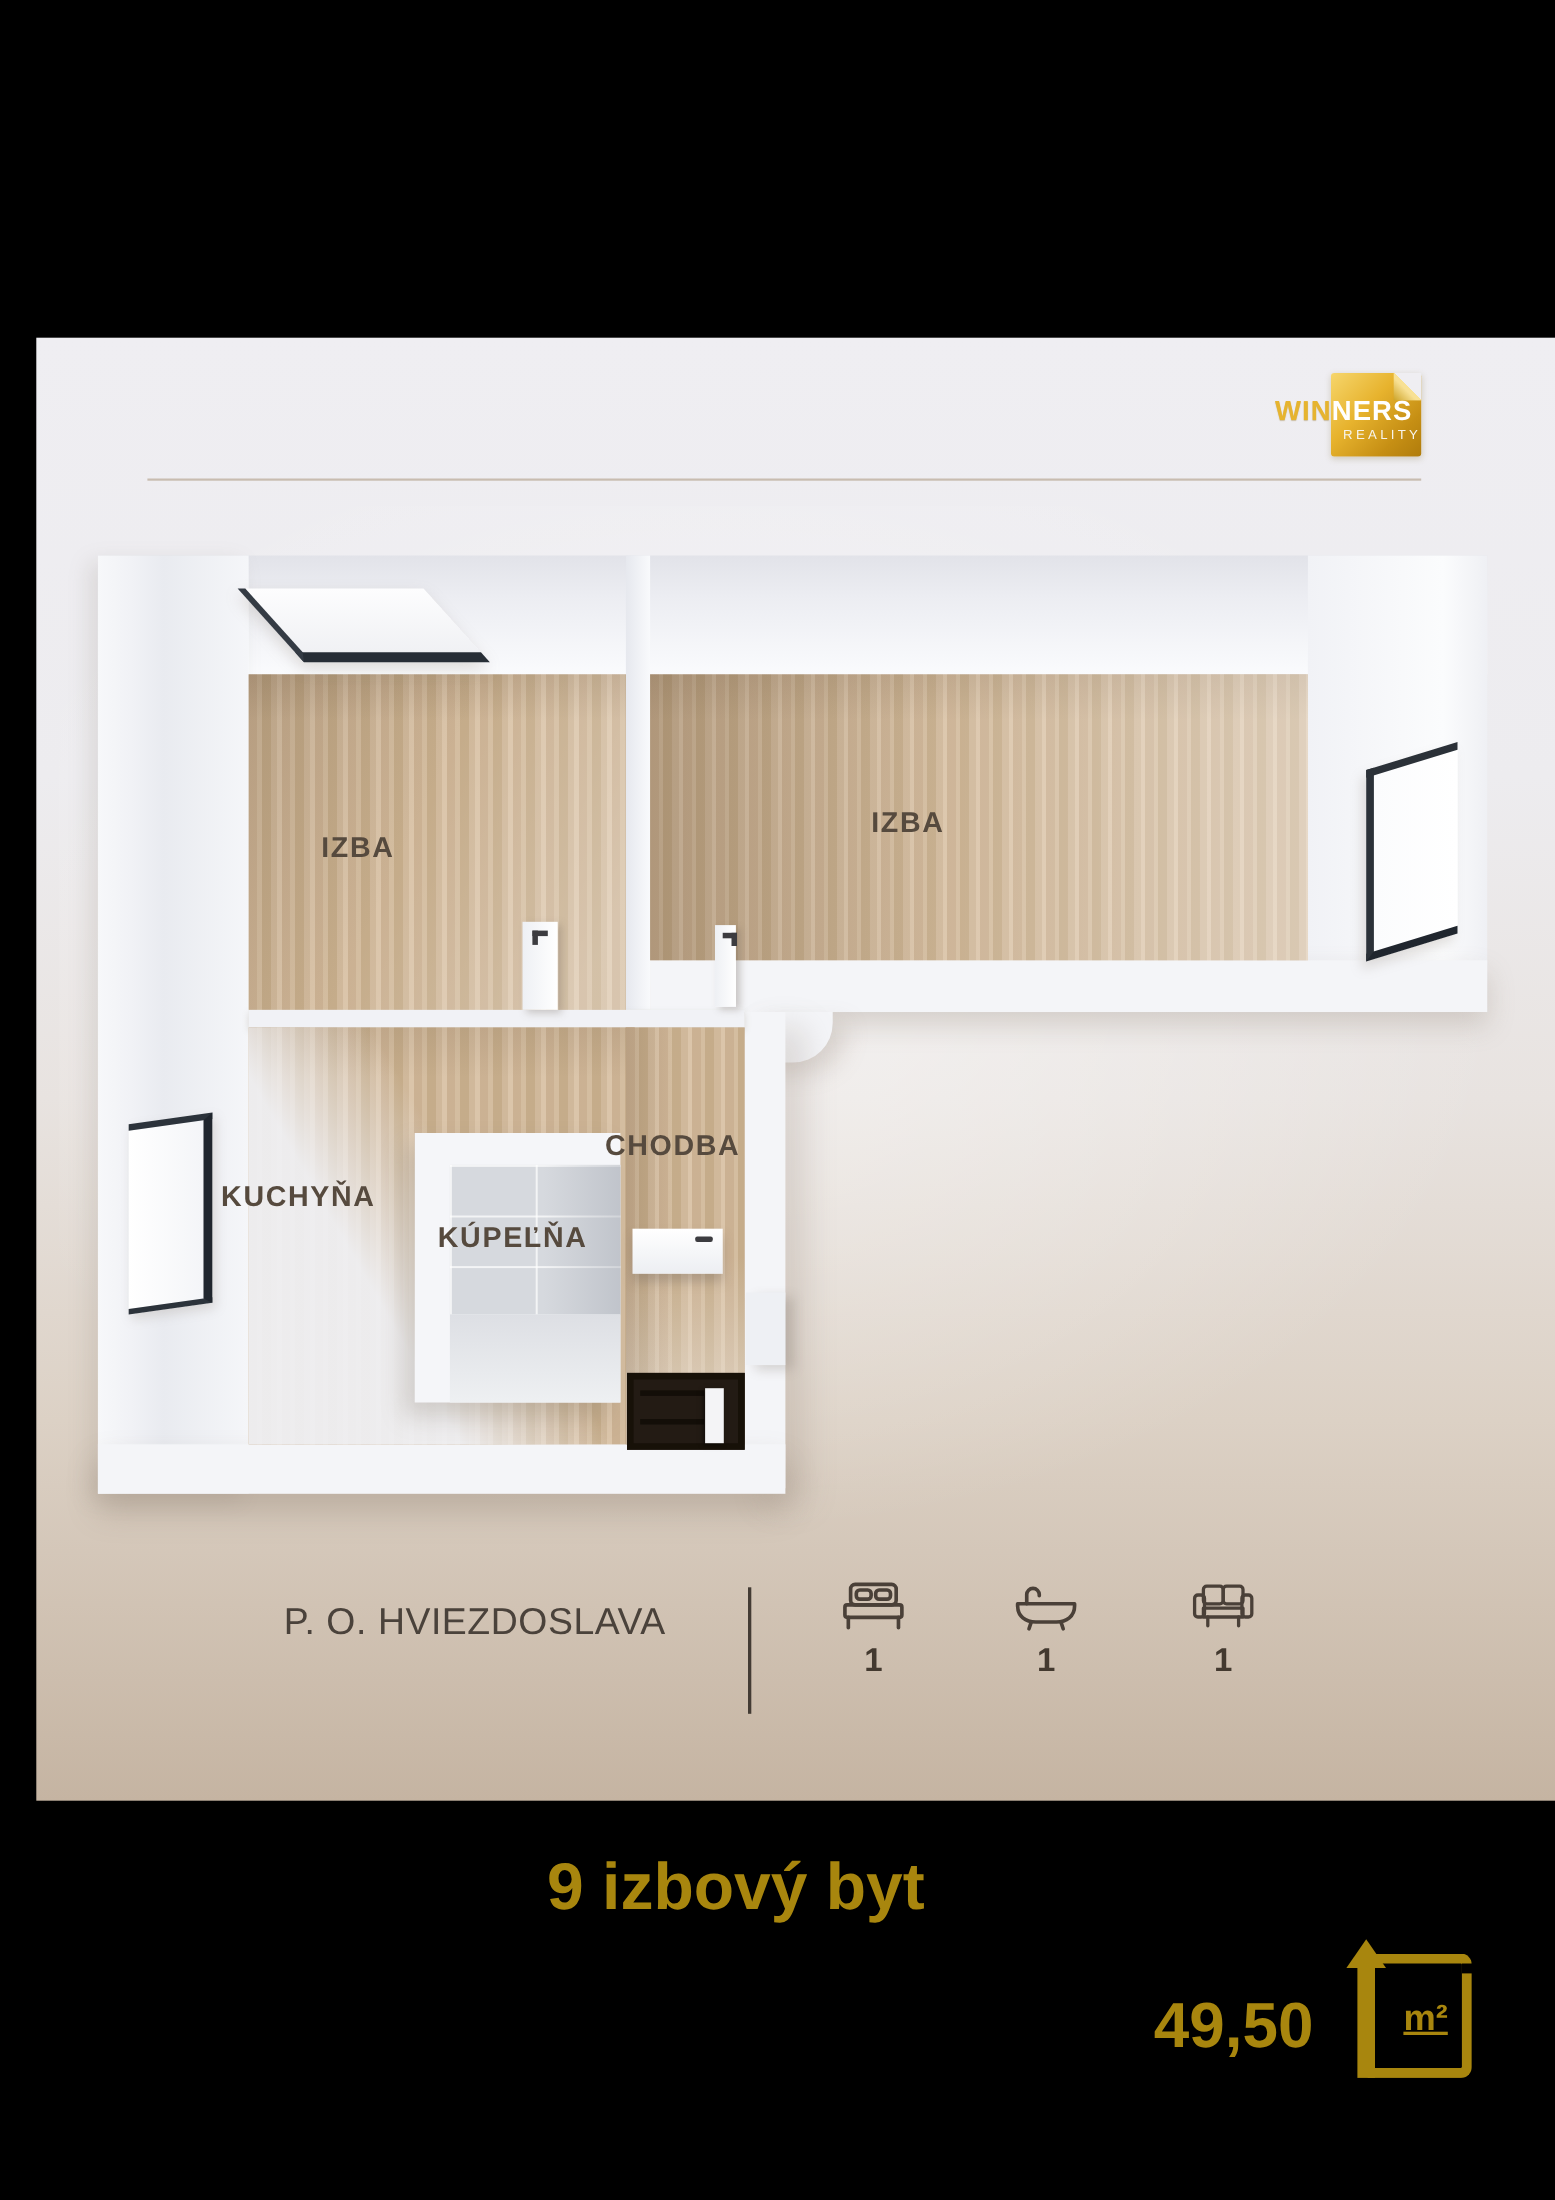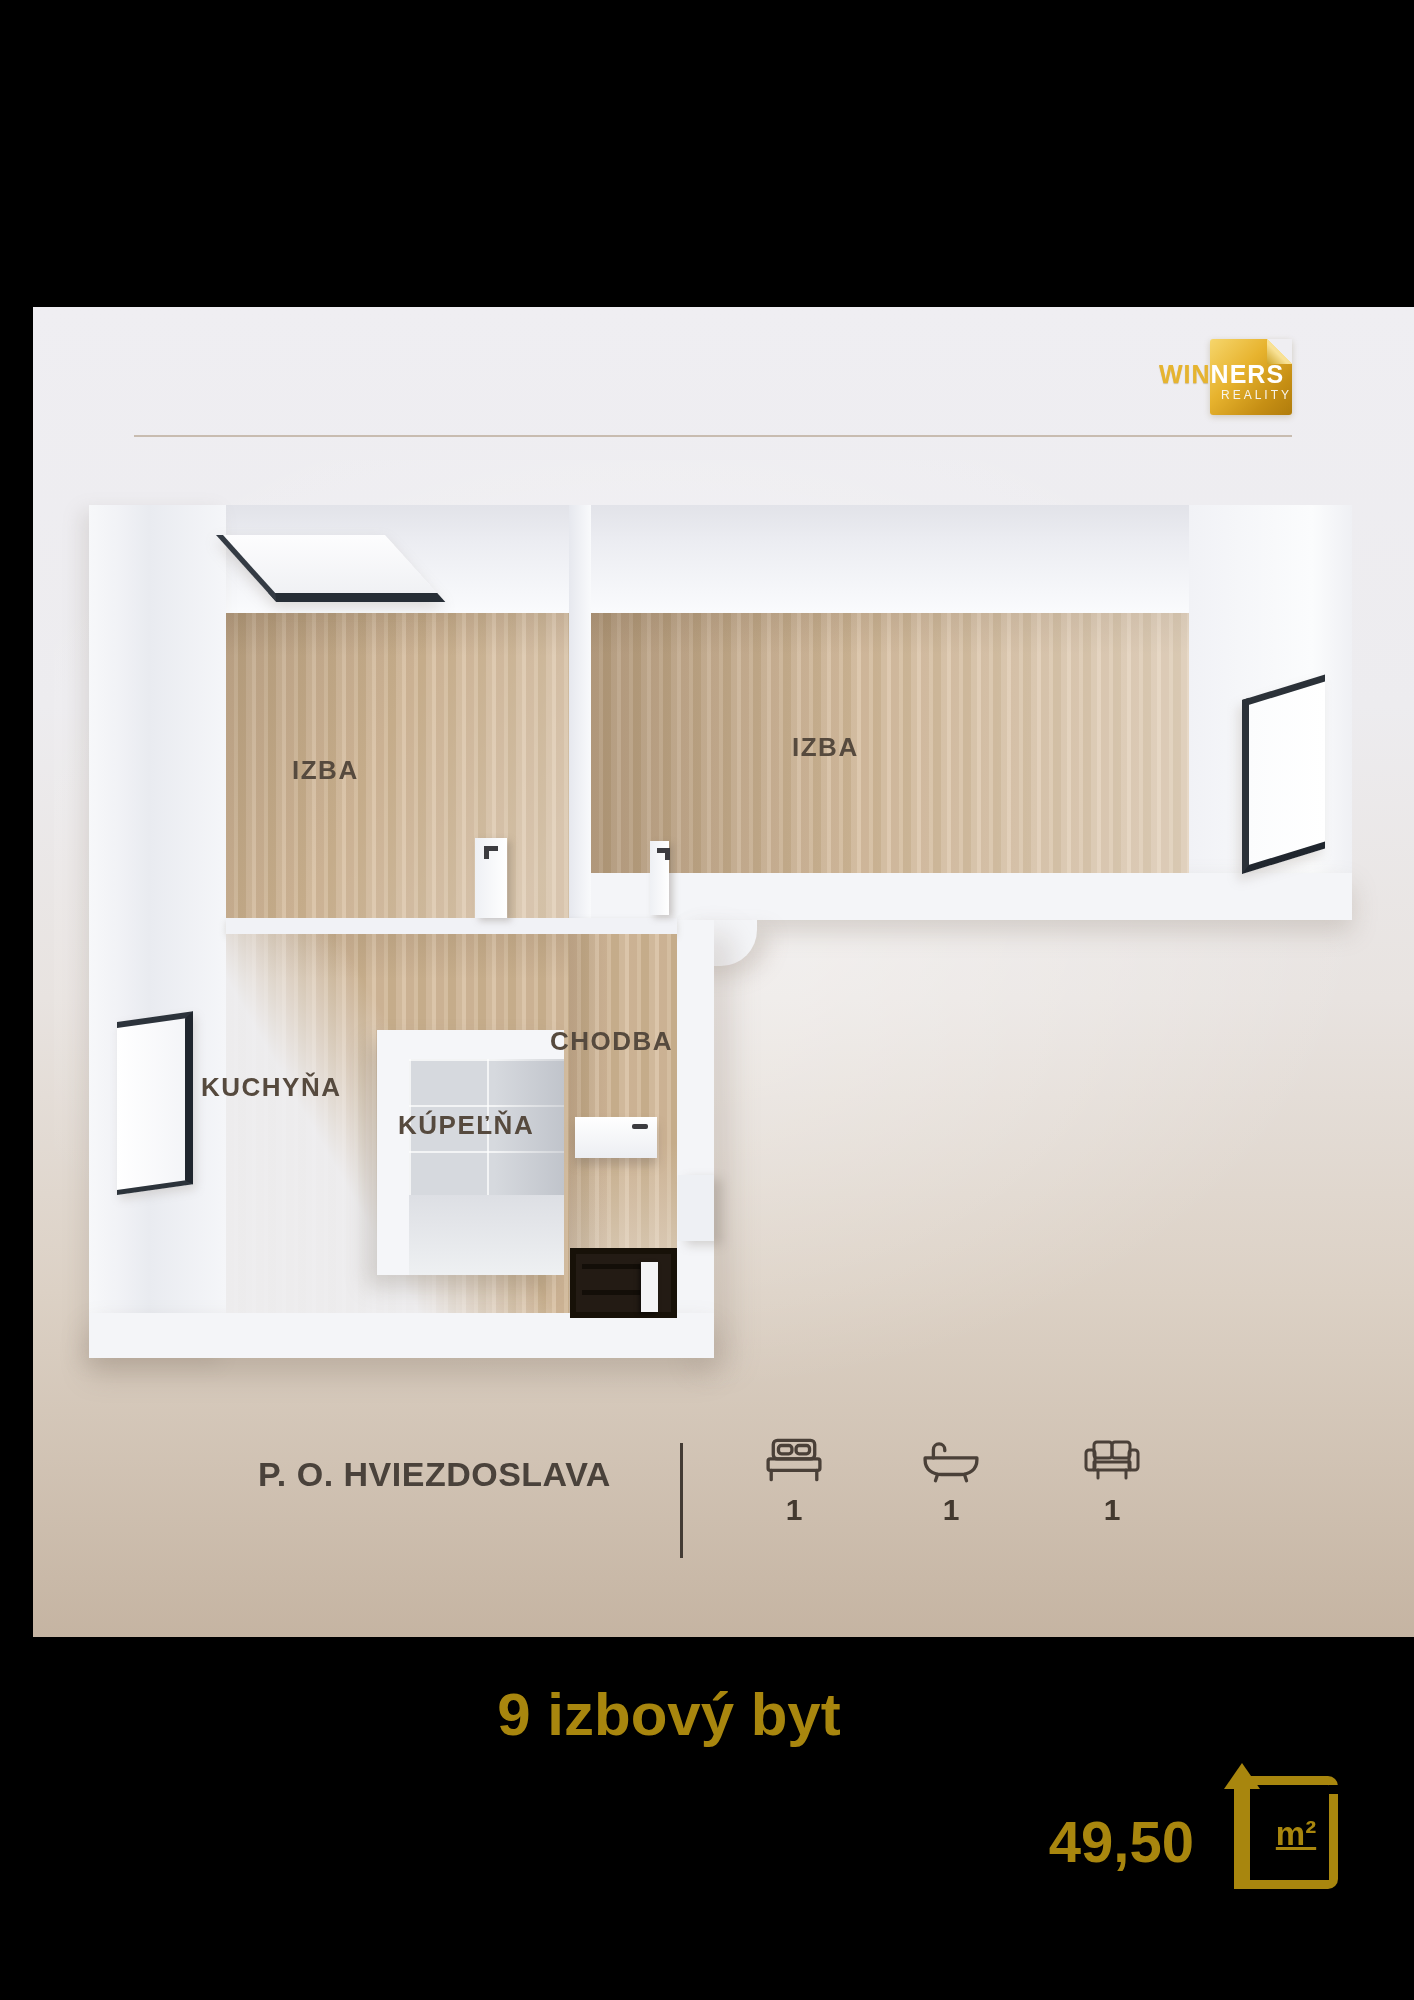--- a/index.html
+++ b/index.html
@@ -106,21 +106,21 @@
   .radiator{left:664px;top:1175px;width:36px;height:66px;background:#eef0f4;
     box-shadow:8px 4px 10px rgba(130,120,108,.3);}
   .entry{left:556px;top:1248px;width:107px;height:70px;background:#231b14;
     box-shadow:inset 0 0 0 6px #171108;}
   .entry-line{background:#130e08;height:5px;}
   .entry-leaf{left:627px;top:1262px;width:17px;height:50px;background:#f4f4f6;box-shadow:-2px 2px 4px rgba(0,0,0,.5);}
 
   .room-label{width:200px;text-align:left;font-size:26px;font-weight:bold;color:#564a3e;letter-spacing:1.5px;}
 
   
-  .address{left:225px;top:1148px;width:440px;font-size:34px;font-weight:bold;color:#4a423b;letter-spacing:.5px;}
+  .address{left:225px;top:1148px;width:440px;font-size:34px;font-weight:normal;color:#4a423b;letter-spacing:.5px;}
   .subtype{left:225px;top:1196px;width:440px;font-size:27px;color:#4a423b;}
   .divider{left:647px;top:1136px;width:3px;height:115px;background:#433b34;}
   .feature{top:1130px;width:120px;height:116px;text-align:center;}
   .feature svg{display:block;margin:0 auto;}
   .feature .count{margin-top:10px;font-size:30px;font-weight:bold;color:#43392f;}
   .f1{left:701px;} .f2{left:858px;} .f3{left:1019px;}
 
   
   .footer{left:0;top:1680px;width:1338px;text-align:center;color:#a8860e;}
   .footer-title{font-size:60px;font-weight:bold;letter-spacing:0;}

